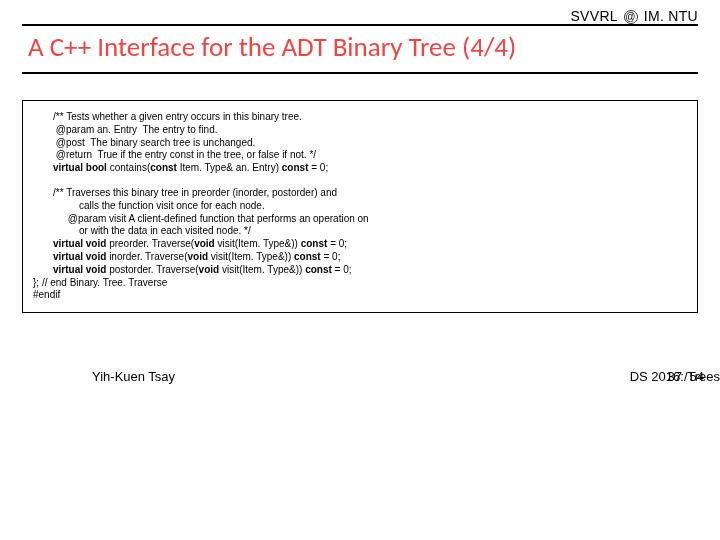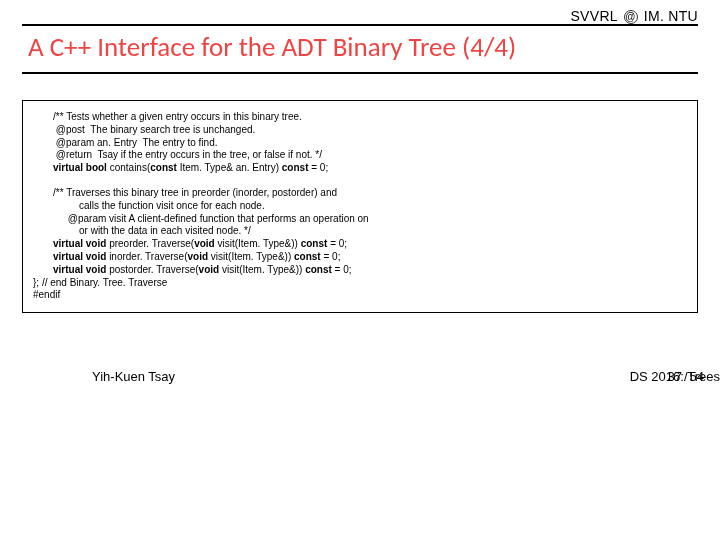--- a/index.html
+++ b/index.html
@@ -35,23 +35,23 @@
     <span class="at">@</span>
     <span>IM. NTU</span>
   </div>
   <div class="rule"></div>
   <div class="title">A C++ Interface for the ADT Binary Tree (4/4)</div>
   <div class="rule2"></div>
 
   <div class="codebox">
     <div class="blk">
       <p class="i1">/** Tests whether a given entry occurs in this binary tree.</p>
+      <p class="i1"> @param an. Entry  The entry to find.</p>
       <p class="i1"> @post  The binary search tree is unchanged.</p>
-      <p class="i1"> @param an. Entry  The entry to find.</p>
-      <p class="i1"> @return  Tsay if the entry occurs in the tree, or false if not. */</p>
+      <p class="i1"> @return  True if the entry const in the tree, or false if not. */</p>
       <p class="i1"><span class="b">virtual bool </span><span>contains(</span><span class="b">const </span><span>Item. Type&amp; an. Entry) </span><span class="b">const </span><span>= 0;</span></p>
     </div>
 
     <div>
       <p class="i1">/** Traverses this binary tree in preorder (inorder, postorder) and</p>
       <p class="i3">calls the function visit once for each node.</p>
       <p class="i2"> @param visit A client-defined function that performs an operation on</p>
       <p class="i3">or with the data in each visited node. */</p>
       <p class="i1"><span class="b">virtual void </span><span>preorder. Traverse(</span><span class="b">void </span><span>visit(Item. Type&amp;)) </span><span class="b">const </span><span>= 0;</span></p>
       <p class="i1"><span class="b">virtual void </span><span>inorder. Traverse(</span><span class="b">void </span><span>visit(Item. Type&amp;)) </span><span class="b">const </span><span>= 0;</span></p>

